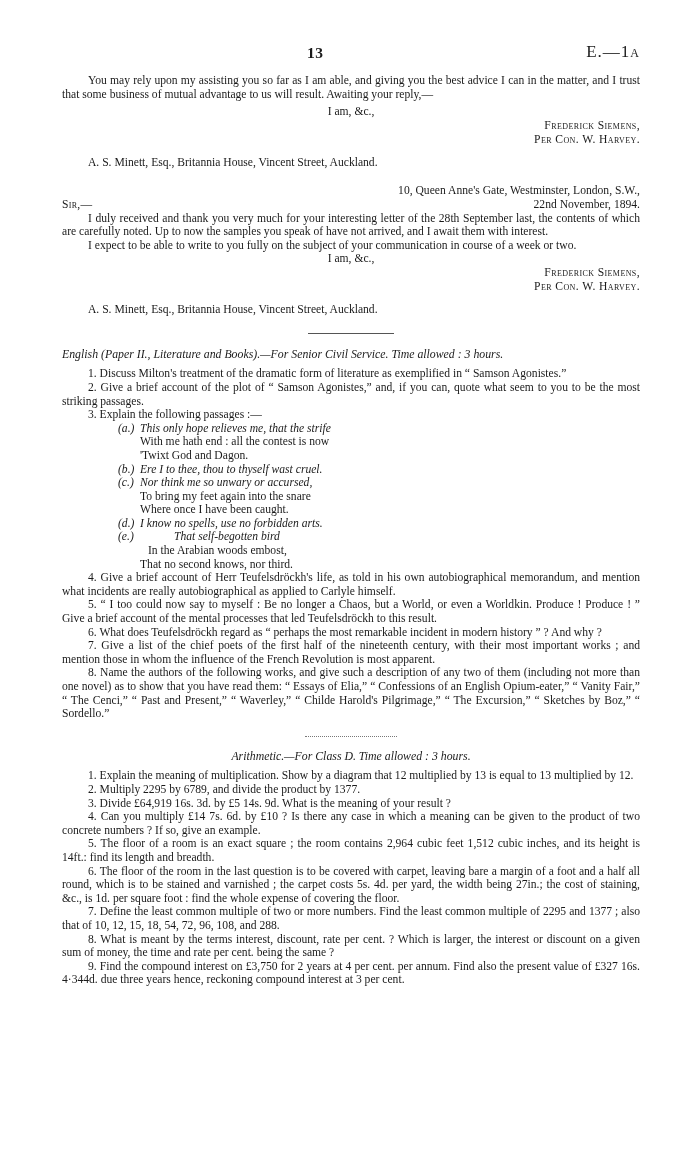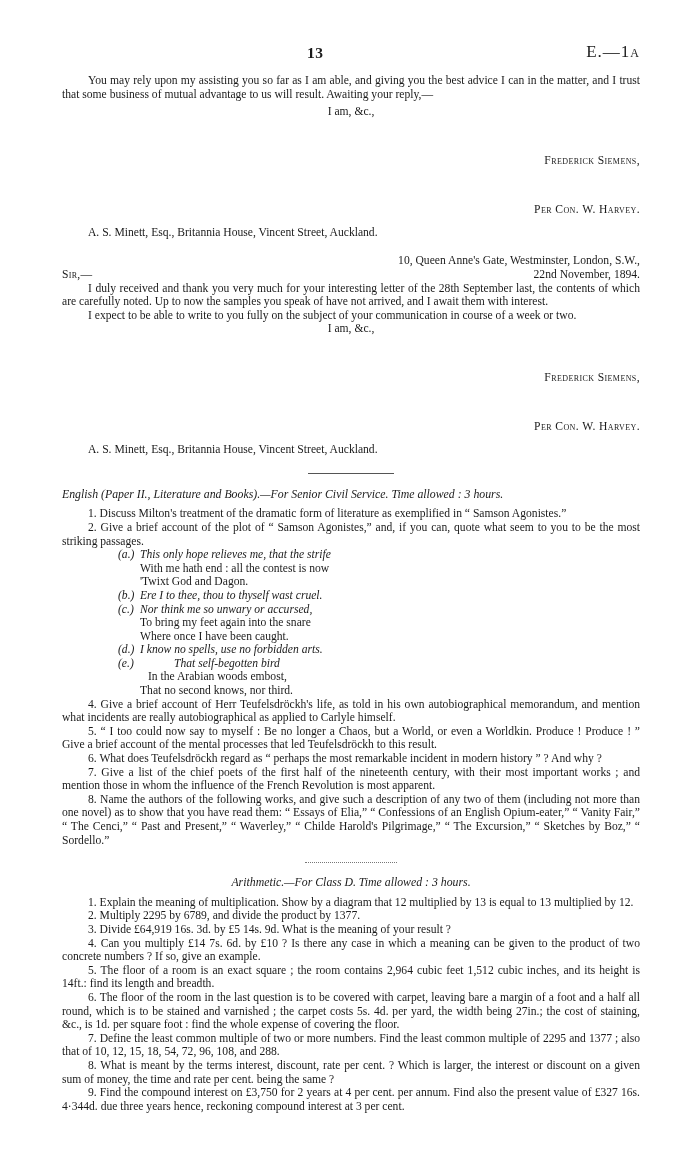--- a/index.html
+++ b/index.html
@@ -76,21 +76,20 @@
     line-height: 13.8px;
   }
   .center-line {
     text-align: center;
     font-size: 11.6px;
     line-height: 13.8px;
   }
   .sig-name {
     font-variant: small-caps;
     letter-spacing: 0.4px;
-    margin-top: 35px;
   }
   .name-line {
     font-size: 11.6px;
     line-height: 14px;
     margin-left: 26px;
   }
   .addr-right {
     text-align: right;
     font-size: 11.6px;
     line-height: 14px;
@@ -180,20 +179,21 @@
       <div class="sp-2"></div>
       <p class="name-line">A. S. Minett, Esq., Britannia House, Vincent Street, Auckland.</p>
     </div>
 
     <div class="rule"></div>
 
     <div>
       <p class="section-title left">English (Paper II., Literature and Books).—For Senior Civil Service.   Time allowed : 3 hours.</p>
       <p class="indent">1. Discuss Milton's treatment of the dramatic form of literature as exemplified in “ Samson Agonistes.”</p>
       <p class="indent">2. Give a brief account of the plot of “ Samson Agonistes,” and, if you can, quote what seem to you to be the most striking passages.</p>
+      <p class="indent">3. Explain the following passages :—</p>
 
       <div class="verse">
         <p class="vlabel"><span class="lbl">(a.)</span><span>This only hope relieves me, that the strife</span></p>
         <p class="vline">With me hath end : all the contest is now</p>
         <p class="vline">'Twixt God and Dagon.</p>
       </div>
       <div class="verse">
         <p class="vlabel"><span class="lbl">(b.)</span><span>Ere I to thee, thou to thyself wast cruel.</span></p>
       </div>
       <div class="verse">

